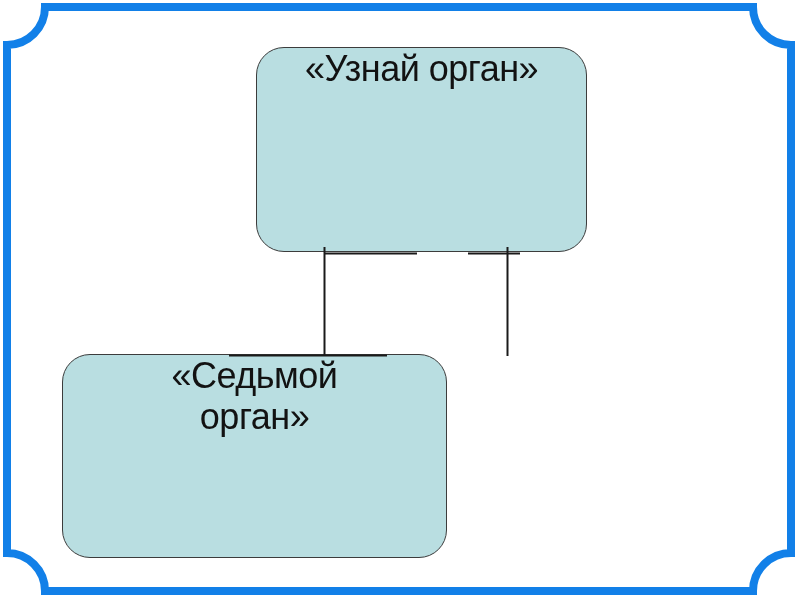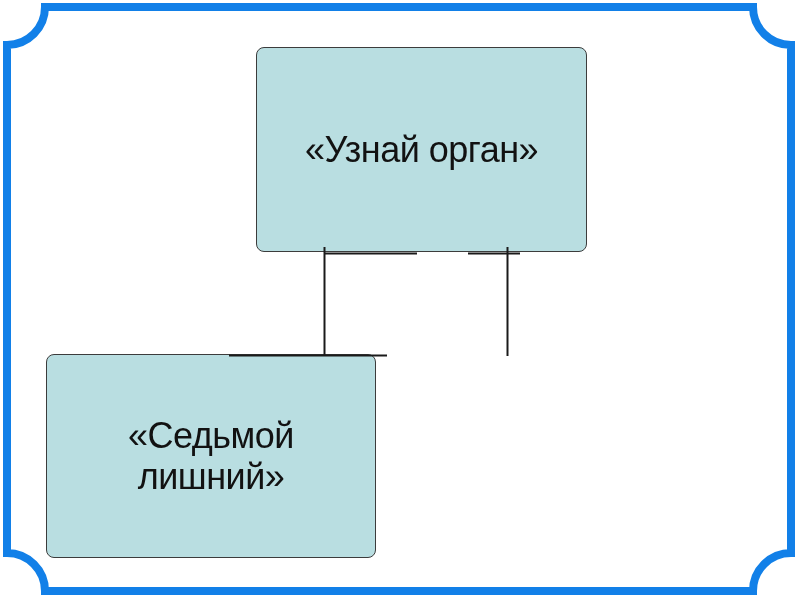--- a/index.html
+++ b/index.html
@@ -34,53 +34,53 @@
   }
   .connector{
     stroke:var(--connector);
     stroke-width:2;
     fill:none;
   }
   .node{
     position:absolute;
     z-index:2;
     box-sizing:border-box;
-    border-radius:8px;
+    border-radius:28px;
     background:var(--node-fill);
     border:1.5px solid var(--node-border);
     display:flex;
     flex-direction:column;
     align-items:center;
-    justify-content:center;
+    justify-content:flex-start;
     text-align:center;
     color:var(--text);
     font-size:36px;
     letter-spacing:-0.5px;
     line-height:41px;
   }
   #node-root {left:256px; top:47px;  width:331px; height:205px;}
-  #node-left {left:46px;  top:354px; width:330px; height:204px;}
+  #node-left {left:62px;  top:354px; width:385px; height:204px;}
   #node-right{left:448px; top:355px; width:330px; height:203px;}
 </style>
 </head>
 <body>
 
 <div id="stage">
 
   <svg id="frame-layer" viewBox="0 0 800 600" aria-hidden="true">
     <path class="frame-path" d="M 45 7 H 753 A 38 38 0 0 0 791 45 V 553 A 38 38 0 0 0 753 591 H 45 A 38 38 0 0 0 7 553 V 45 A 38 38 0 0 0 45 7 Z"></path>
   </svg>
 
   <div class="node" id="node-root">
     <span>«Узнай орган»</span>
   </div>
 
   <div class="node" id="node-left">
     <span>«Седьмой</span>
-    <span>лишний»</span>
+    <span>орган»</span>
   </div>
 
 
   <svg id="connector-layer" viewBox="0 0 800 600" aria-hidden="true">
     <line class="connector" x1="324.5" y1="247" x2="324.5" y2="356"></line>
     <line class="connector" x1="507.5" y1="247" x2="507.5" y2="356"></line>
     <line class="connector" x1="324" y1="253.5" x2="417" y2="253.5"></line>
     <line class="connector" x1="468" y1="253.5" x2="520" y2="253.5"></line>
     <line class="connector" x1="229" y1="355.5" x2="387" y2="355.5"></line>
   </svg>

